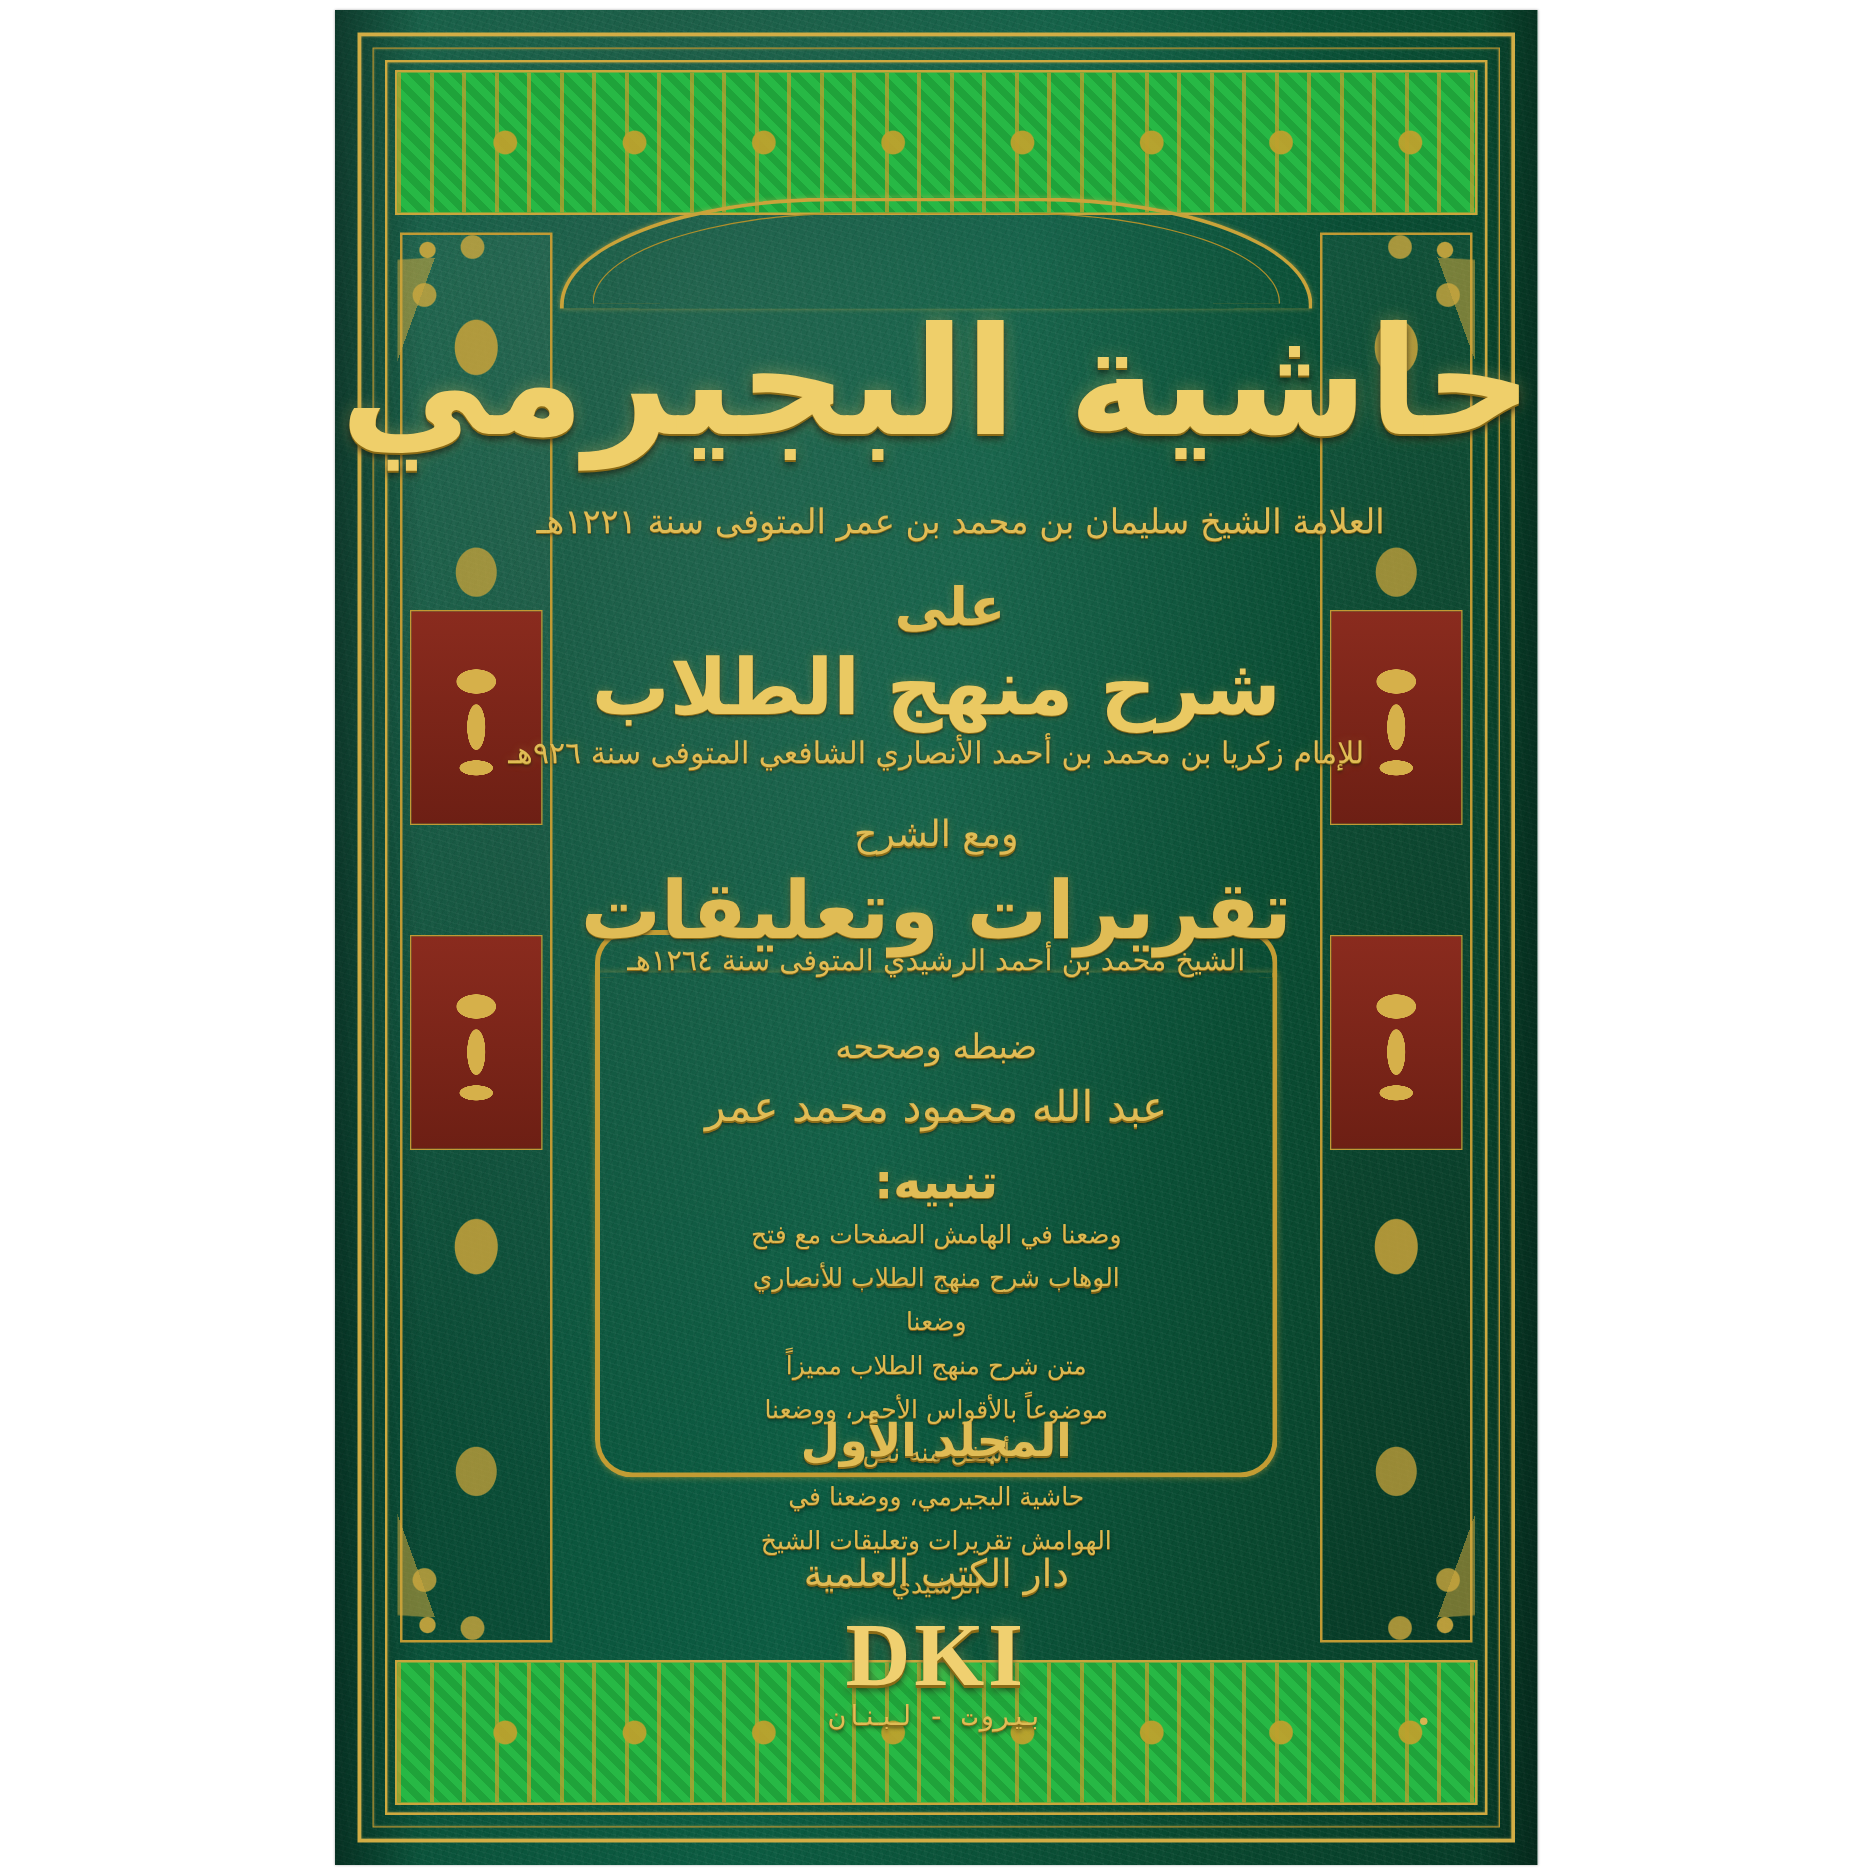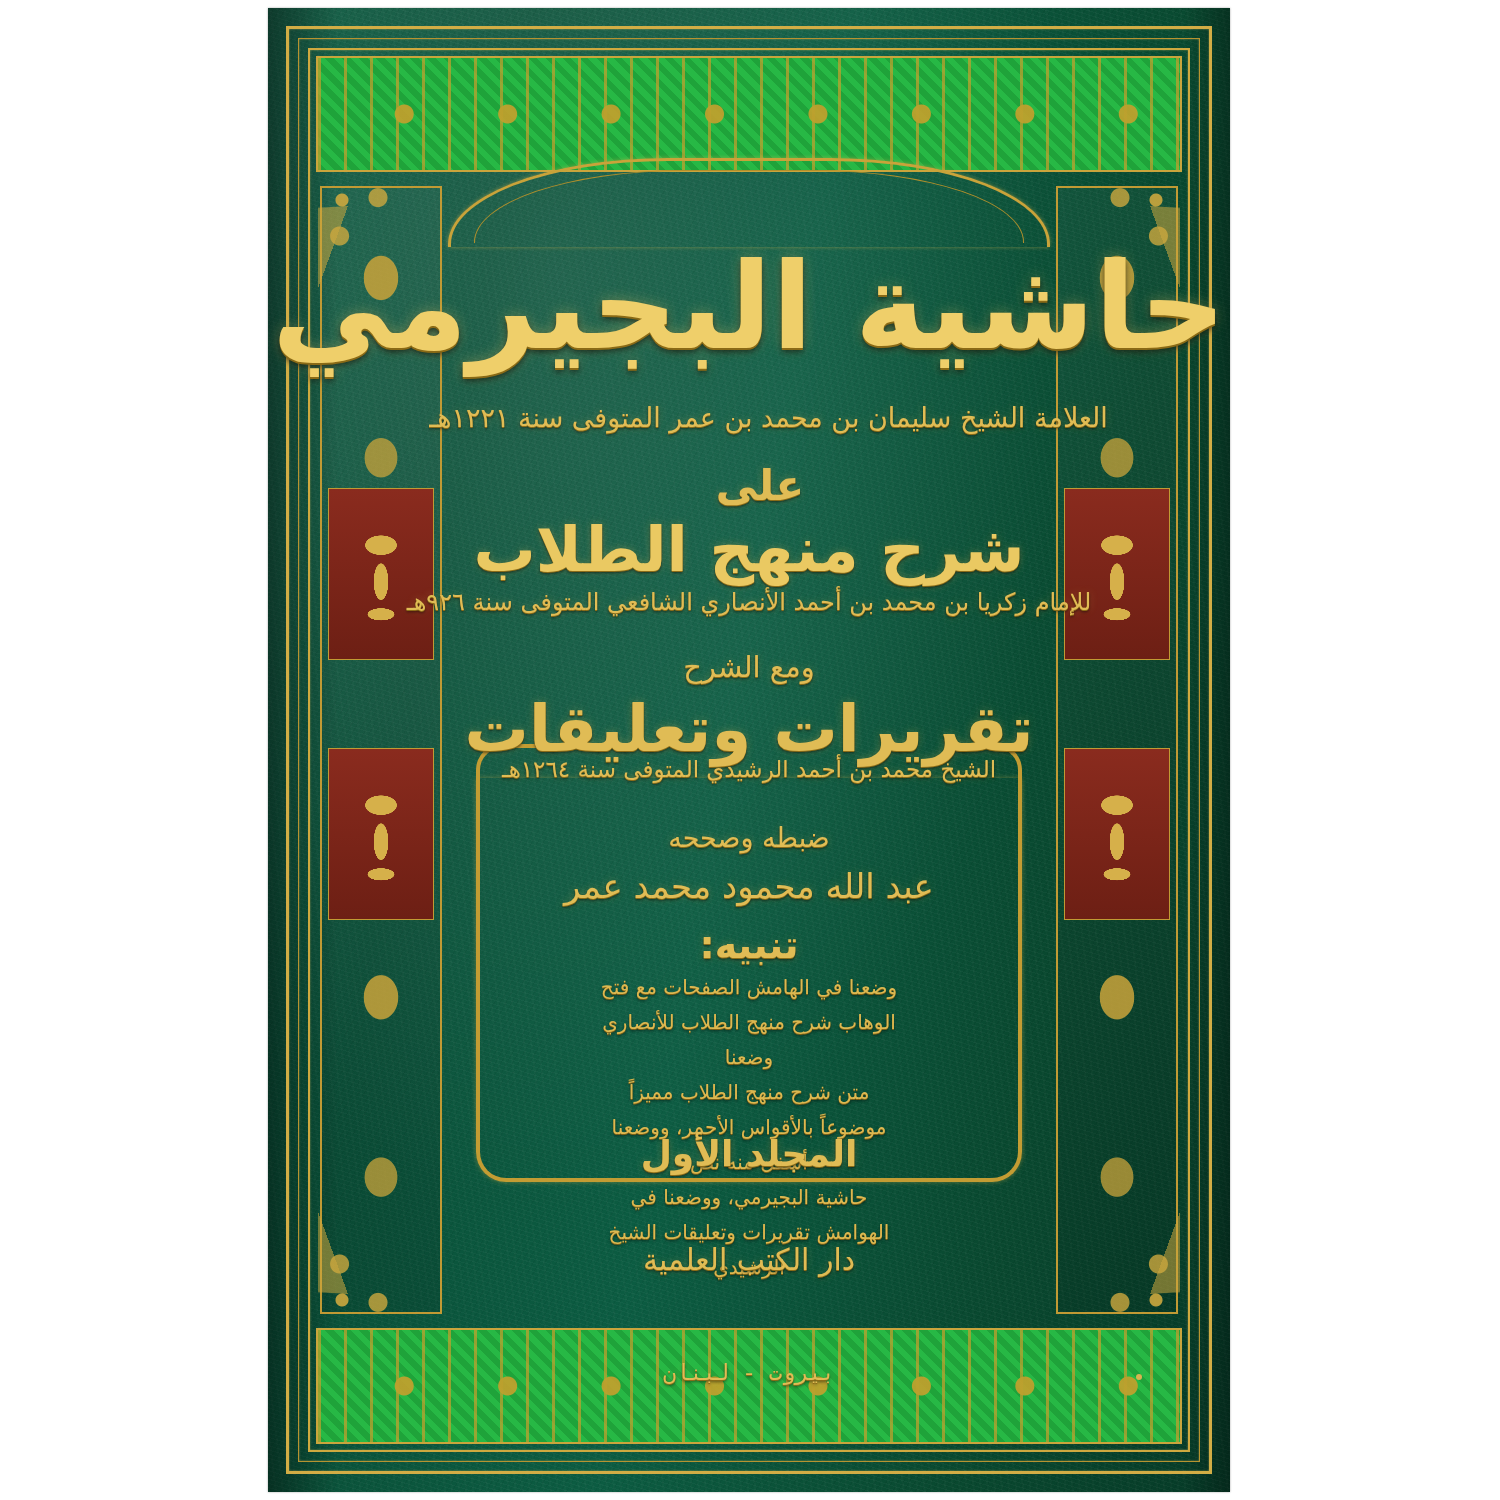--- a/index.html
+++ b/index.html
@@ -426,18 +426,19 @@
 
     <div class="note-block">
       <div>وضعنا في الهامش الصفحات مع فتح الوهاب شرح منهج الطلاب للأنصاري وضعنا</div>
       <div>متن شرح منهج الطلاب مميزاً موضوعاً بالأقواس الأحمر، ووضعنا أسفل منه نص</div>
       <div>حاشية البجيرمي، ووضعنا في الهوامش تقريرات وتعليقات الشيخ الرشيدي</div>
     </div>
 
     <div class="gold-text volume">المجلد الأول</div>
 
     <div class="gold-text publisher-ar">دار الكتب العلمية</div>
+    <div class="gold-text publisher-logo">DKI</div>
     <div class="gold-text publisher-city">بيروت - لبنان</div>
 
     <div class="dot-mark"></div>
   </div>
 
 </div>
 
 </body></html>

